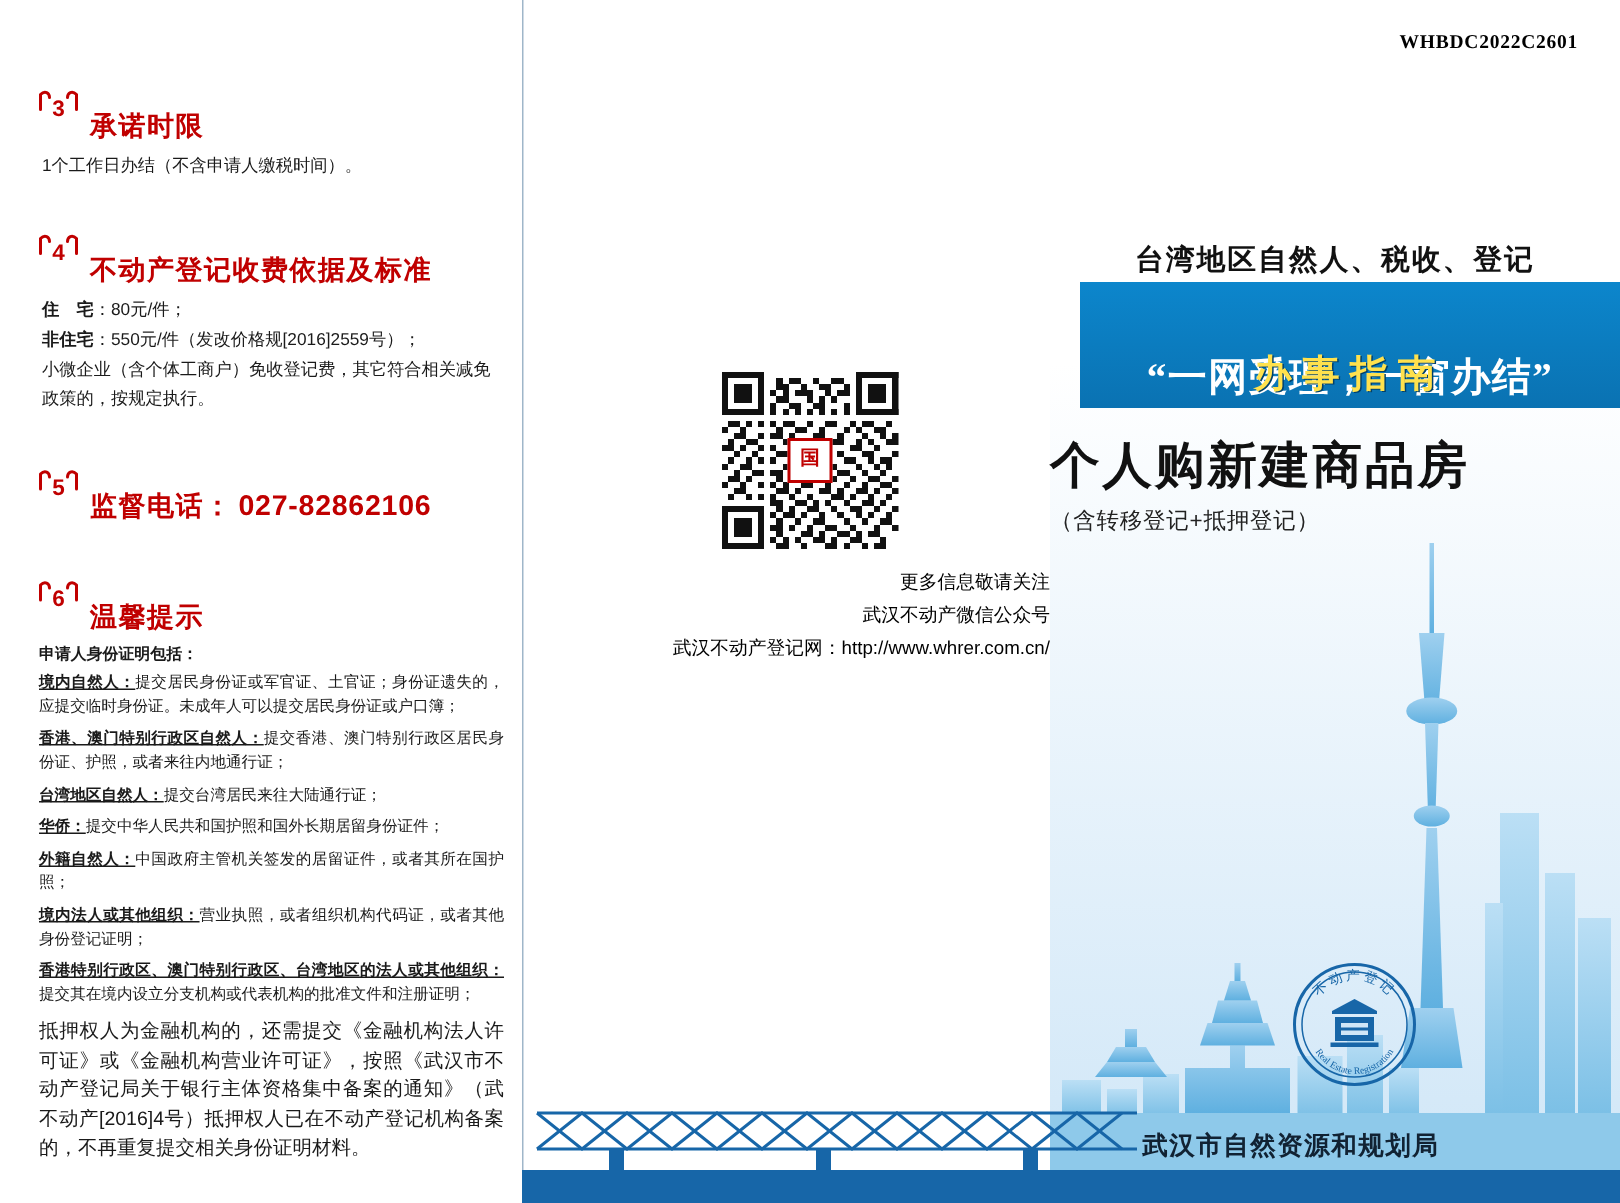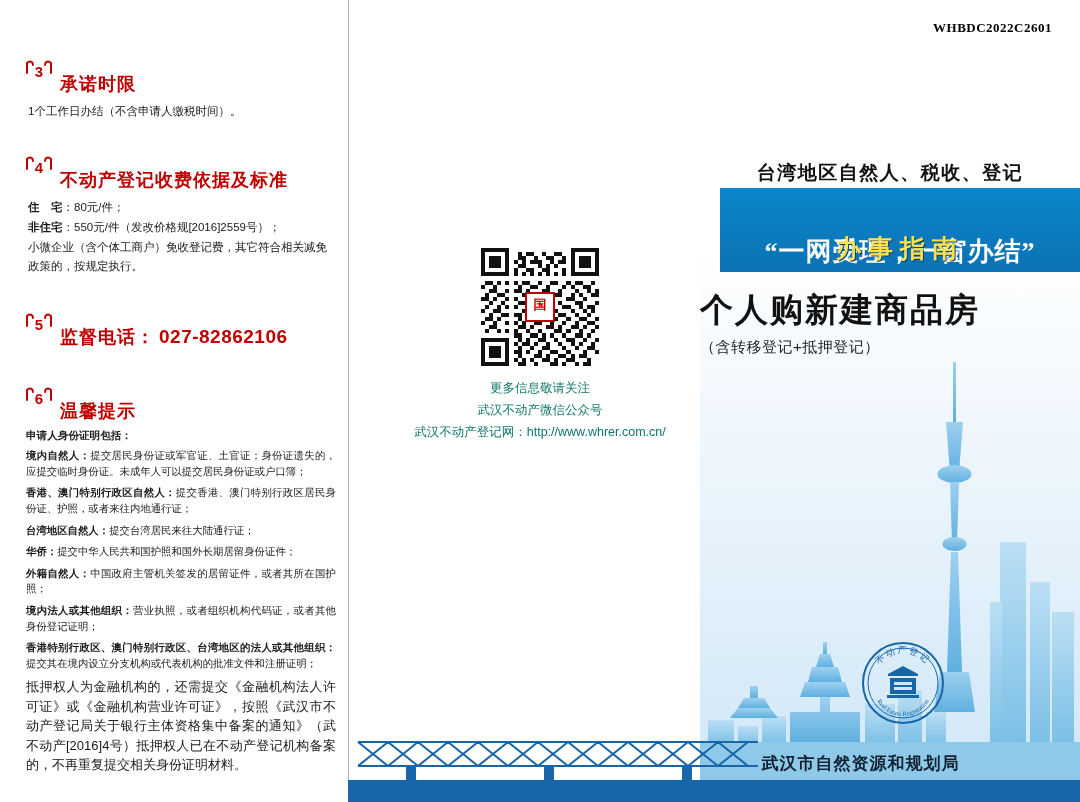--- a/index.html
+++ b/index.html
@@ -91,21 +91,21 @@
   .kv-line b { font-weight: bold; }
 
   
   .tip-list { margin: 2px 0 0 2px; }
   .tip-item {
     font-size: 10.4px;
     line-height: 1.5;
     margin-bottom: 6px;
     text-align: justify;
   }
-  .tip-item b { font-weight: bold; }
+  .tip-item b { font-weight: bold; text-decoration: underline; }
   .tip-lead {
     font-size: 10.6px;
     font-weight: bold;
     margin-bottom: 5px;
   }
   .tip-note {
     font-size: 13px;
     line-height: 1.5;
     text-align: justify;
   }
@@ -147,21 +147,22 @@
     border: 2px solid #c00000;
     color: #c00000;
     font-size: 13px;
     font-weight: bold;
     line-height: 22px;
     text-align: center;
   }
   .qr-cap {
     font-size: 12.5px;
     line-height: 1.75;
-    color: #0f766e;
+    color: #000000;
+    text-align: right;
   }
 
   
   .right-panel {
     position: absolute;
     left: 700px;
     top: 0;
     width: 380px;
     height: 802px;
   }

